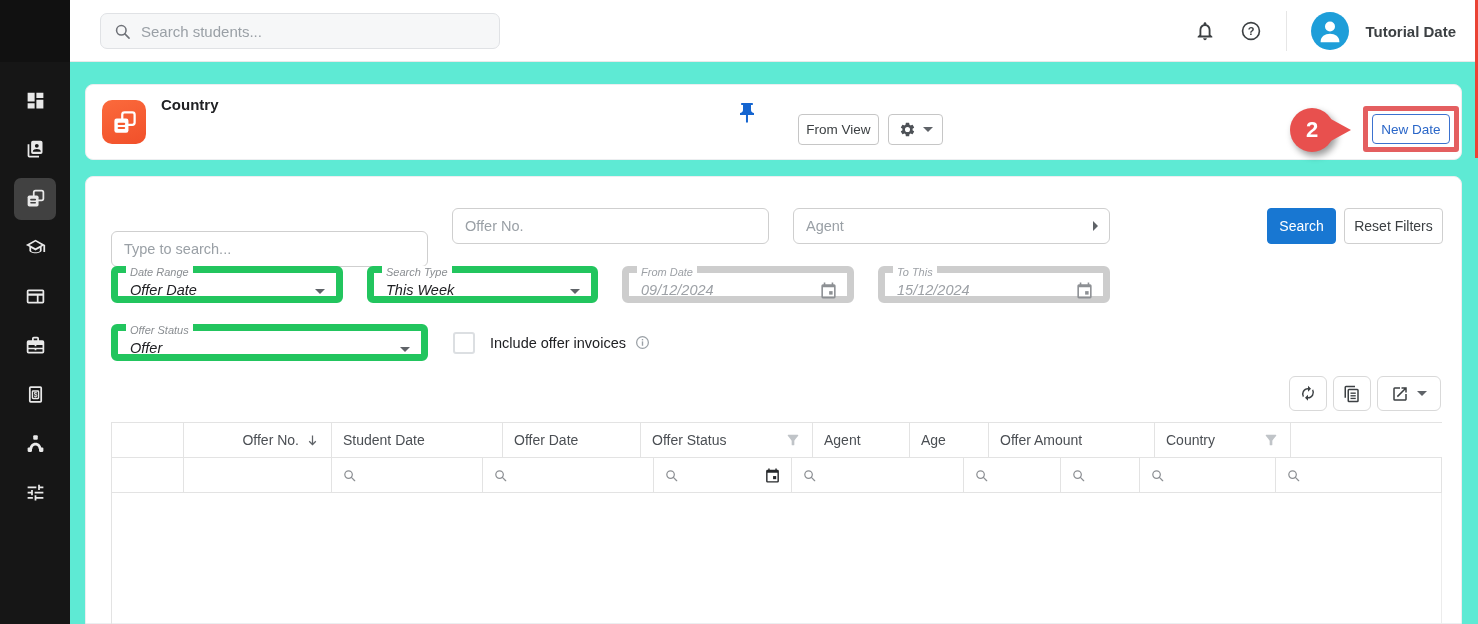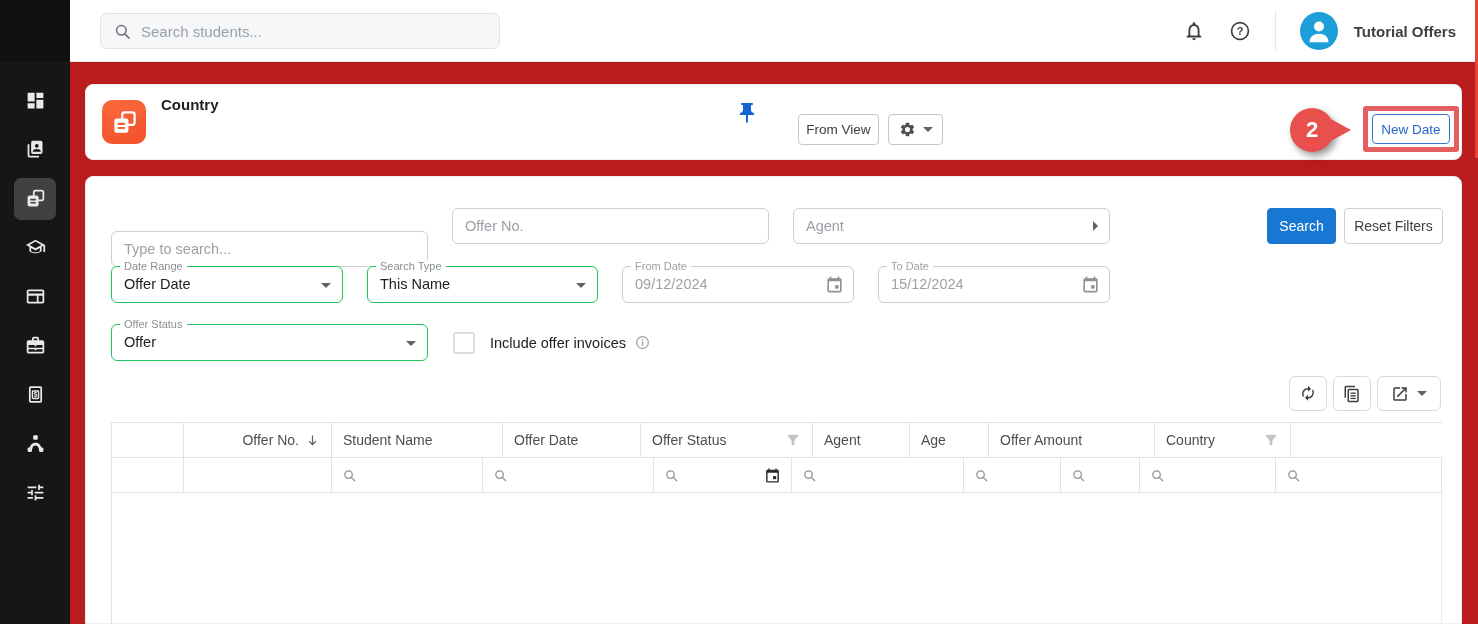--- a/index.html
+++ b/index.html
@@ -1,18 +1,18 @@
 <!DOCTYPE html>
 <html><head>
 <meta charset="utf-8">
 <style>
   * { margin:0; padding:0; box-sizing:border-box; }
   html,body { width:1478px; height:624px; }
   body { font-family:"Liberation Sans", sans-serif; background:#edeff1; overflow:hidden; }
-  #screen { position:relative; width:1478px; height:624px; background:#b91c1c; }
+  #screen { position:relative; width:1478px; height:624px; background:#5eead4; }
 
   
   #sidebar { position:absolute; left:0; top:0; width:70px; height:624px; background:#161616; z-index:5; }
   #logo { width:70px; height:62px; display:flex; align-items:center; justify-content:center; background:#111; }
   #sidebar-items { position:absolute; top:76px; left:0; width:70px; display:flex; flex-direction:column; }
   .side-item { width:70px; height:49px; display:flex; align-items:center; justify-content:center; cursor:pointer; }
   .side-item .icn svg { width:21px; height:21px; display:block; }
   .side-item { color:#e9e9e9; }
   .side-item .ibox { width:42px; height:42px; border-radius:7px; display:flex; align-items:center; justify-content:center; }
   .side-item.active .ibox { background:#414141; }
@@ -67,21 +67,21 @@
 
   
   .text-input { position:absolute; height:36px; border:1px solid #cfcfcf; border-radius:6px; background:#fff;
         font-size:14.5px; color:#3c4043; padding:0 12px; outline:none; font-family:"Liberation Sans",sans-serif; width:100%; height:100%;}
   .input-wrap { position:absolute; height:36px; }
   .input-wrap input::placeholder { color:#9aa0a6; }
   #agent-caret { position:absolute; right:12px; top:13px; }
   #search-btn { position:absolute; left:1181px; top:31px; width:69px; height:36px; background:#1877d2; border:1px solid #1877d2; color:#fff; font-size:14px; }
   #reset-filters-btn { position:absolute; left:1258px; top:31px; width:99px; height:36px; background:#fff; border:1px solid #cfcfcf; color:#3c4043; font-size:14px;text-align:center; }
 
-  .mfield { position:absolute; height:37px; border:1px solid #22c55e; border-radius:6px; background:#fff; cursor:pointer; }
+  .mfield { position:absolute; height:37px; border:7px solid #22c55e; border-radius:6px; background:#fff; cursor:pointer;font-style:italic; }
   .mfield .mlabel { position:absolute; top:-7px; left:8px; background:#fff; padding:0 4px; font-size:11px; color:#8a8e92; white-space:nowrap; }
   .mfield .mvalue { position:absolute; left:12px; top:9px; font-size:14.5px; color:#202124; }
   .mfield .caret { position:absolute; right:11px; top:16px; }
   .mfield.muted { border-color:#cdcdcd; }
   .mfield.muted .mvalue { color:#9da1a6; }
   .mfield.muted .mlabel { color:#9da1a6; }
   .mfield .cal { position:absolute; right:9px; top:8px; color:#8d9094; }
   .mfield .cal svg { width:19px; height:19px; }
 
   #include-checkbox { position:absolute; left:367px; top:155px; width:22px; height:22px; border:2px solid #dcdfe2; border-radius:3px; background:#fff; cursor:pointer; }
@@ -254,21 +254,21 @@
       <div id="topbar-divider"></div>
       <div id="user-chip">
         <div id="avatar">
           <span class="icn">
               <svg viewBox="0 0 24 24" fill="currentColor">
                 <circle cx="12" cy="8.4" r="4"></circle>
                 <path d="M4.5 20.5c0-4 3.4-6.3 7.5-6.3s7.5 2.3 7.5 6.3v.5h-15v-.5z"></path>
               </svg>
             </span>
         </div>
-        <span id="user-name">Tutorial Offers</span>
+        <span id="user-name">Tutorial Date</span>
       </div>
     </div>
   </header>
 
   <section class="card" id="view-card">
     <div class="tile">
       <span class="icn">
           <svg viewBox="0 0 24 24">
             <rect x="10" y="3" width="11" height="11" rx="2" fill="none" stroke="currentColor" stroke-width="2"></rect>
             <rect x="3" y="8.5" width="12.5" height="12.5" rx="2" fill="currentColor"></rect>
@@ -314,35 +314,35 @@
     <button id="search-btn" class="btn">Search</button>
     <button id="reset-filters-btn" class="btn">Reset Filters</button>
 
     <div class="mfield" style="left:25px; top:89px; width:232px;">
       <span class="mlabel">Date Range</span>
       <span class="mvalue">Offer Date</span>
       <span class="caret"></span>
     </div>
     <div class="mfield" style="left:281px; top:89px; width:231px;">
       <span class="mlabel">Search Type</span>
-      <span class="mvalue">This Name</span>
+      <span class="mvalue">This Week</span>
       <span class="caret"></span>
     </div>
     <div class="mfield muted" style="left:536px; top:89px; width:232px;">
       <span class="mlabel">From Date</span>
       <span class="mvalue">09/12/2024</span>
       <span class="cal icn">
           <svg viewBox="0 0 24 24" fill="currentColor">
             <path d="M19 4h-1V2h-2v2H8V2H6v2H5a2 2 0 0 0-2 2v14a2 2 0 0 0 2 2h14a2 2 0 0 0 2-2V6a2 2 0 0 0-2-2zm0 16H5V8h14v12z"></path>
             <rect x="12.8" y="12.8" width="4.4" height="4.4"></rect>
           </svg>
         </span>
     </div>
     <div class="mfield muted" style="left:792px; top:89px; width:232px;">
-      <span class="mlabel">To Date</span>
+      <span class="mlabel">To This</span>
       <span class="mvalue">15/12/2024</span>
       <span class="cal icn">
           <svg viewBox="0 0 24 24" fill="currentColor">
             <path d="M19 4h-1V2h-2v2H8V2H6v2H5a2 2 0 0 0-2 2v14a2 2 0 0 0 2 2h14a2 2 0 0 0 2-2V6a2 2 0 0 0-2-2zm0 16H5V8h14v12z"></path>
             <rect x="12.8" y="12.8" width="4.4" height="4.4"></rect>
           </svg>
         </span>
     </div>
 
     <div class="mfield" style="left:25px; top:147px; width:317px;">
@@ -395,21 +395,21 @@
           </div>
           <div class="th right" style="width: 148px;">
             <span class="th-label">Offer No.</span>
             <span class="icn sorticn">
               <svg viewBox="0 0 24 24" fill="currentColor">
                 <path d="M11 4h2v12.17l3.59-3.58L18 14l-6 6-6-6 1.41-1.41L11 16.17V4z"></path>
               </svg>
             </span>
           </div>
           <div class="th" style="width: 171px;">
-            <span class="th-label">Student Name</span>
+            <span class="th-label">Student Date</span>
           </div>
           <div class="th" style="width: 138px;">
             <span class="th-label">Offer Date</span>
           </div>
           <div class="th" style="width: 172px;">
             <span class="th-label">Offer Status</span>
             <span class="icn funnelicn">
               <svg viewBox="0 0 24 24" fill="currentColor">
                 <path d="M4.25 5.61C6.27 8.2 10 13 10 13v6c0 .55.45 1 1 1h2c.55 0 1-.45 1-1v-6s3.72-4.8 5.74-7.39A1 1 0 0 0 19 4H5a1 1 0 0 0-.75 1.61z"></path>
               </svg>

